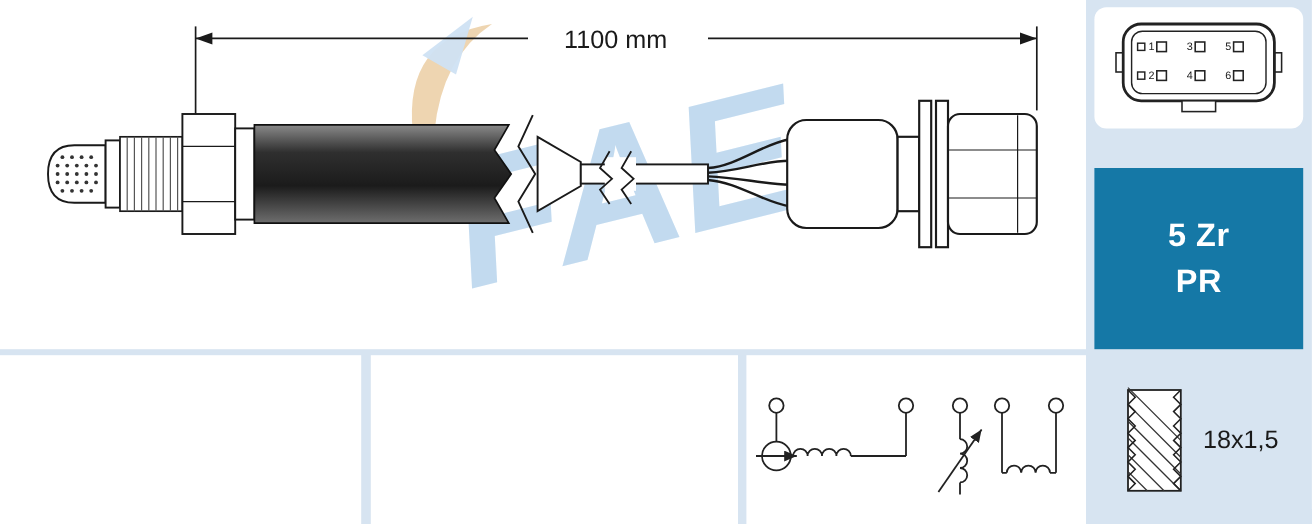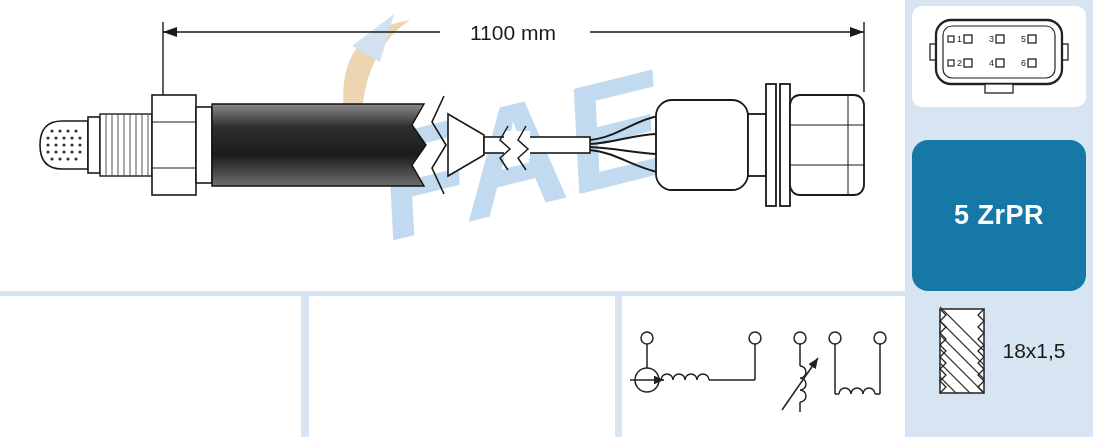--- a/index.html
+++ b/index.html
@@ -1,26 +1,26 @@
 <!DOCTYPE html>
 <html><head>
 <meta charset="utf-8">
 <style>
   html,body{margin:0;padding:0;background:#d7e4f1;font-family:"Liberation Sans",sans-serif;}
   .stage{position:relative;width:1093px;height:437px;background:#d7e4f1;overflow:hidden;}
   .panel{position:absolute;background:#ffffff;}
   #main-panel{left:0;top:0;width:905px;height:291px;}
   #pinout-card{left:912px;top:6px;width:174px;height:101px;border-radius:10px;}
   #spec-badge{position:absolute;left:912px;top:140px;width:174px;height:151px;background:#1578a6;
-    display:flex;flex-direction:row;align-items:center;justify-content:center;
-    color:#ffffff;font-weight:bold;font-size:27px;line-height:1.4;letter-spacing:.5px;border-radius:16px;}
+    display:flex;flex-direction:column;align-items:center;justify-content:center;
+    color:#ffffff;font-weight:bold;font-size:27px;line-height:1.4;letter-spacing:.5px;}
   #panel-bottom-left{left:0;top:296px;width:301px;height:141px;}
   #panel-bottom-mid{left:309px;top:296px;width:306px;height:141px;}
   #panel-bottom-circuit{left:622px;top:296px;width:283px;height:141px;}
-  #thread-area{position:absolute;left:912px;top:280px;width:174px;height:141px;
+  #thread-area{position:absolute;left:912px;top:296px;width:174px;height:141px;
     display:flex;align-items:center;justify-content:center;gap:10px;}
   #thread-label{font-size:21px;color:#1a1a1a;}
   svg{display:block;}
   svg text{font-family:"Liberation Sans",sans-serif;}
   .dimtext{font-size:21px;fill:#1a1a1a;}
   .pintext{font-size:9px;fill:#1a1a1a;}
 </style>
 </head>
 <body>
 

